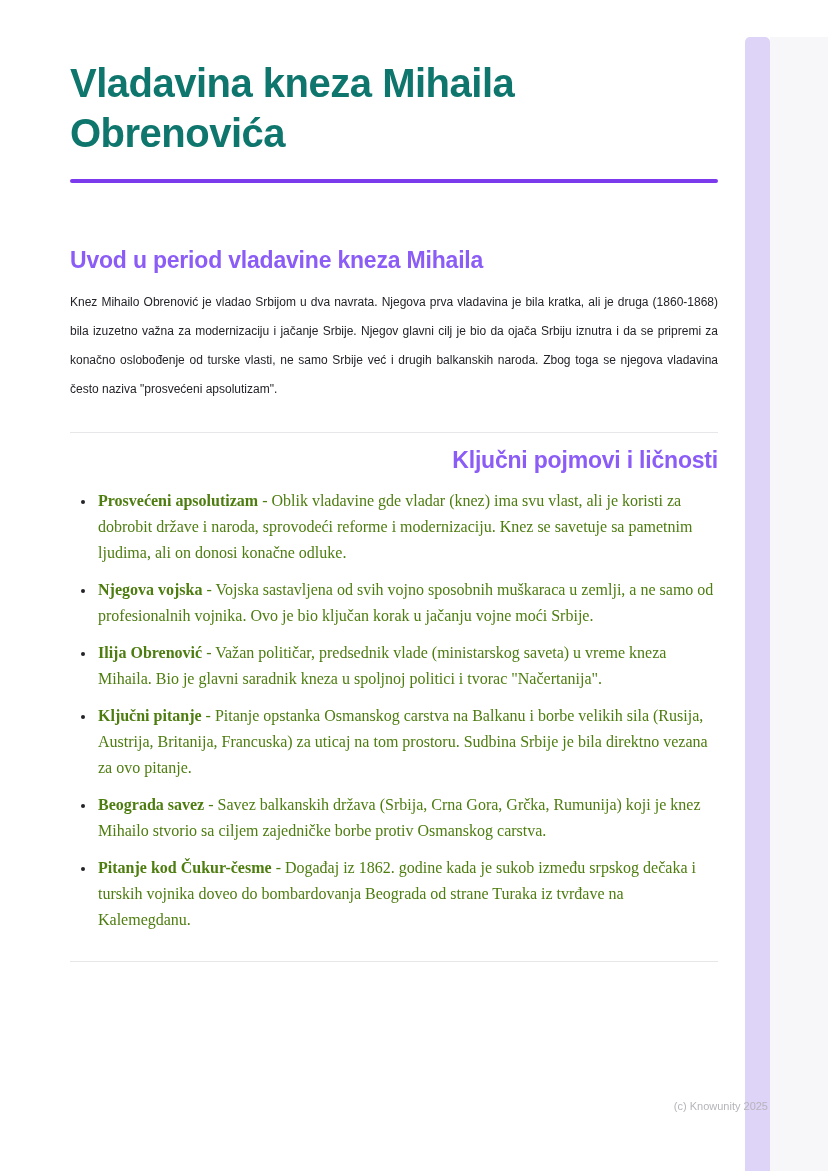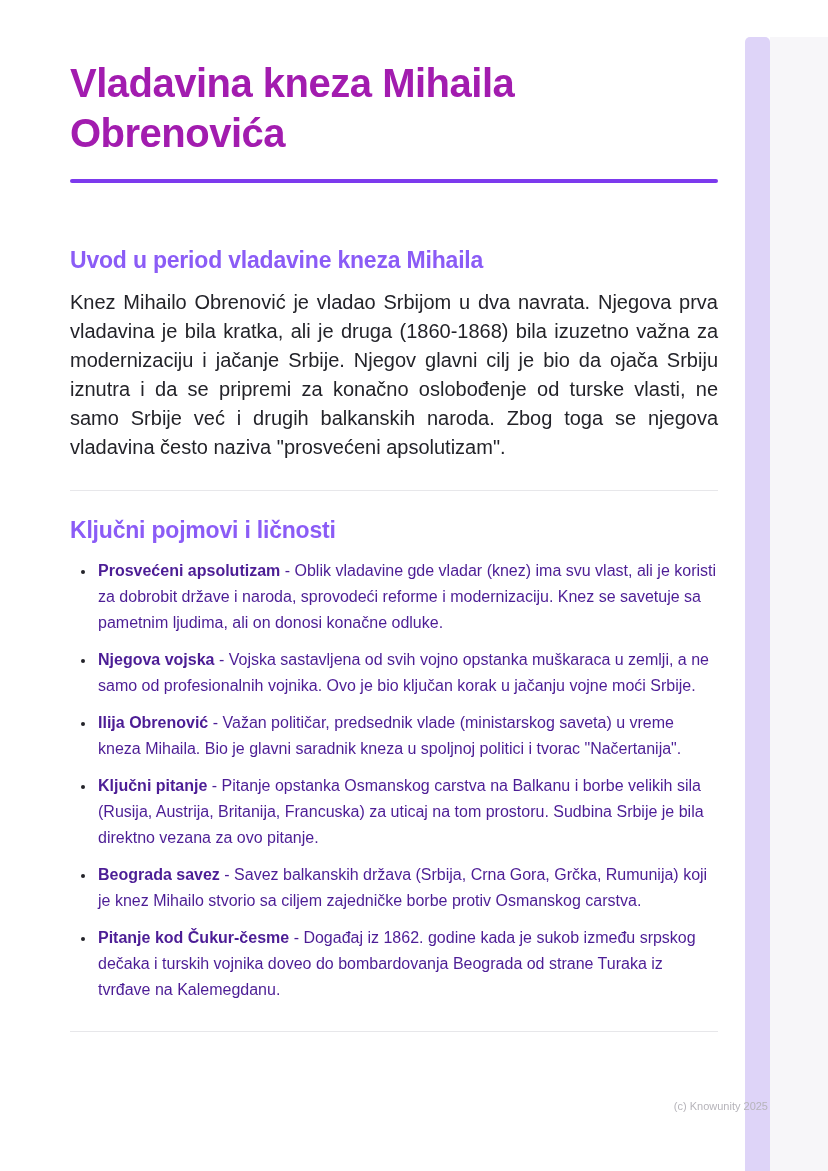--- a/index.html
+++ b/index.html
@@ -34,67 +34,68 @@
     left: 70px; top: 0;
     width: 648px;
   }
 
   .doc-title {
     margin-top: 58px;
     font-size: 40px;
     line-height: 1.26;
     font-weight: 800;
     letter-spacing: -0.5px;
-    color: #a21caf;
+    color: #0f766e;
   }
 
   .title-rule {
     margin-top: 20px;
     height: 4px;
     width: 100%;
     background: #7c3aed;
     border: none;
     border-radius: 2px;
   }
 
   .section-heading {
     font-size: 23px;
     font-weight: 700;
     color: #8b5cf6;
     letter-spacing: -0.2px;
   }
   .h-intro   { margin-top: 64px; }
-  .h-terms   { margin-top: 26px; }
+  .h-terms   { margin-top: 14px; text-align: right; }
   .h-analysis{ margin-top: 18px; }
 
   .intro-paragraph {
     margin-top: 14px;
-    font-size: 20px;
+    font-size: 12px;
     line-height: 29px;
     color: #232329;
     text-align: justify;
   }
 
   .soft-divider {
     border: none;
     border-top: 1px solid #e7e7ea;
     margin-top: 28px;
   }
 
   .terms-list {
     margin-top: 14px;
     padding-left: 26px;
     list-style: disc outside;
   }
   .term-item {
     font-size: 16px;
     line-height: 26px;
-    color: #4c1d95;
+    color: #4d7c0f;
     margin-bottom: 11px;
     padding-left: 2px;
+    font-family: Liberation Serif, serif;
   }
   .term-item::marker { color: #232329; font-size: 14px; }
   .term { font-weight: 700; }
 
   .copyright {
     position: absolute;
     right: 60px;
     top: 1100px;
     font-size: 11px;
     color: #b6b4ba;
@@ -122,21 +123,21 @@
 
     <h2 class="section-heading h-terms">Ključni pojmovi i ličnosti</h2>
 
     <ul class="terms-list">
       <li class="term-item">
         <span class="term">Prosvećeni apsolutizam</span>
         <span class="term-desc">- Oblik vladavine gde vladar (knez) ima svu vlast, ali je koristi za dobrobit države i naroda, sprovodeći reforme i modernizaciju. Knez se savetuje sa pametnim ljudima, ali on donosi konačne odluke.</span>
       </li>
       <li class="term-item">
         <span class="term">Njegova vojska</span>
-        <span class="term-desc">- Vojska sastavljena od svih vojno opstanka muškaraca u zemlji, a ne samo od profesionalnih vojnika. Ovo je bio ključan korak u jačanju vojne moći Srbije.</span>
+        <span class="term-desc">- Vojska sastavljena od svih vojno sposobnih muškaraca u zemlji, a ne samo od profesionalnih vojnika. Ovo je bio ključan korak u jačanju vojne moći Srbije.</span>
       </li>
       <li class="term-item">
         <span class="term">Ilija Obrenović</span>
         <span class="term-desc">- Važan političar, predsednik vlade (ministarskog saveta) u vreme kneza Mihaila. Bio je glavni saradnik kneza u spoljnoj politici i tvorac "Načertanija".</span>
       </li>
       <li class="term-item">
         <span class="term">Ključni pitanje</span>
         <span class="term-desc">- Pitanje opstanka Osmanskog carstva na Balkanu i borbe velikih sila (Rusija, Austrija, Britanija, Francuska) za uticaj na tom prostoru. Sudbina Srbije je bila direktno vezana za ovo pitanje.</span>
       </li>
       <li class="term-item">

